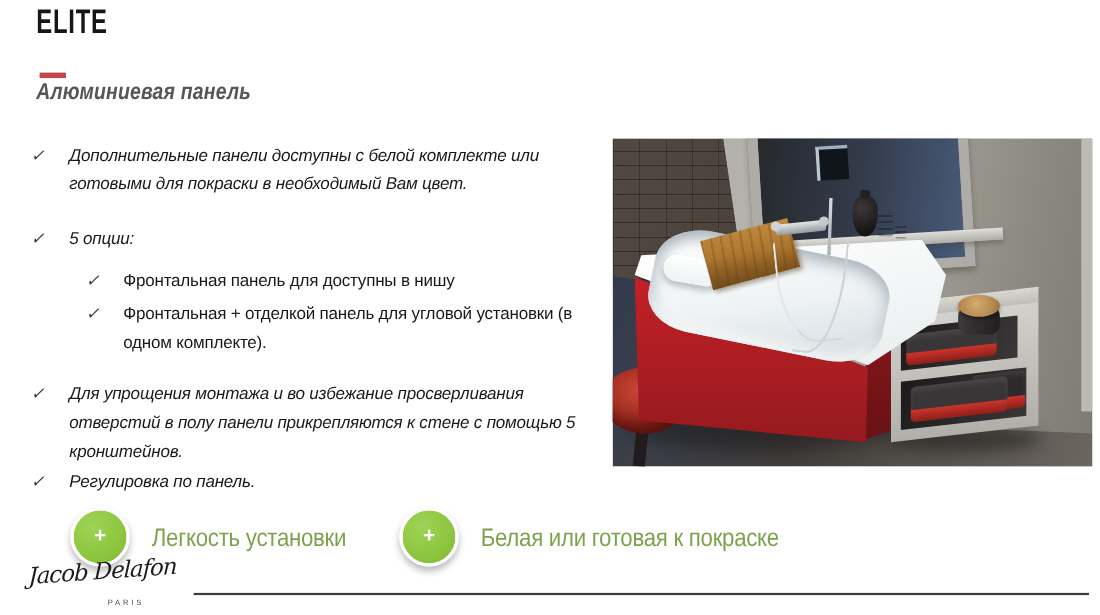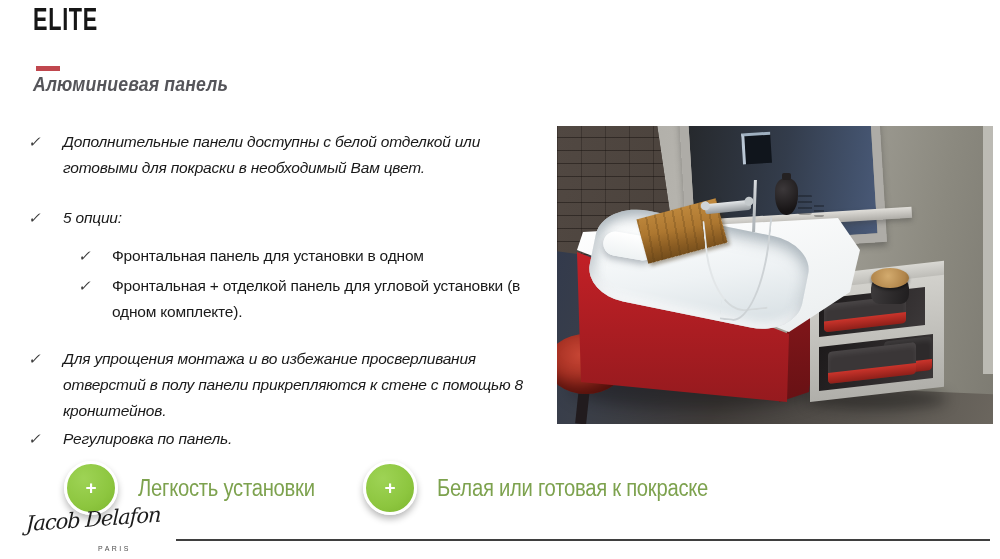--- a/index.html
+++ b/index.html
@@ -131,41 +131,41 @@
 <body>
 
 <div class="slide">
 
   <div class="title">ELITE</div>
   <div class="accent-bar"></div>
   <div class="subtitle">Алюминиевая панель</div>
 
   <div class="bullet main" style="left:28px;top:129px;">
     <span class="check-icon">✓</span>
-    <span class="text">Дополнительные панели доступны с белой отделкой или готовыми для покраски в необходимый Вам цвет.</span>
+    <span class="text">Дополнительные панели доступны с белой комплекте или готовыми для покраски в необходимый Вам цвет.</span>
   </div>
 
   <div class="bullet main" style="left:28px;top:205px;">
     <span class="check-icon">✓</span>
     <span class="text">5 опции:</span>
   </div>
 
   <div class="bullet subitem" style="left:78px;top:243px;">
     <span class="check-icon">✓</span>
-    <span class="text">Фронтальная панель для установки в одном</span>
+    <span class="text">Фронтальная панель для доступны в нишу</span>
   </div>
 
   <div class="bullet subitem" style="left:78px;top:273px;">
     <span class="check-icon">✓</span>
     <span class="text">Фронтальная + отделкой панель для угловой установки (в одном комплекте).</span>
   </div>
 
   <div class="bullet main" style="left:28px;top:346px;">
     <span class="check-icon">✓</span>
-    <span class="text">Для упрощения монтажа и во избежание просверливания отверстий в полу панели прикрепляются к стене с помощью 8 кронштейнов.</span>
+    <span class="text">Для упрощения монтажа и во избежание просверливания отверстий в полу панели прикрепляются к стене с помощью 5 кронштейнов.</span>
   </div>
 
   <div class="bullet main" style="left:28px;top:426px;">
     <span class="check-icon">✓</span>
     <span class="text">Регулировка по панель.</span>
   </div>
 
   <div class="feature" style="left:64px;top:461px;">
     <div class="plus-circle">
       <span class="plus-glyph">+</span>

